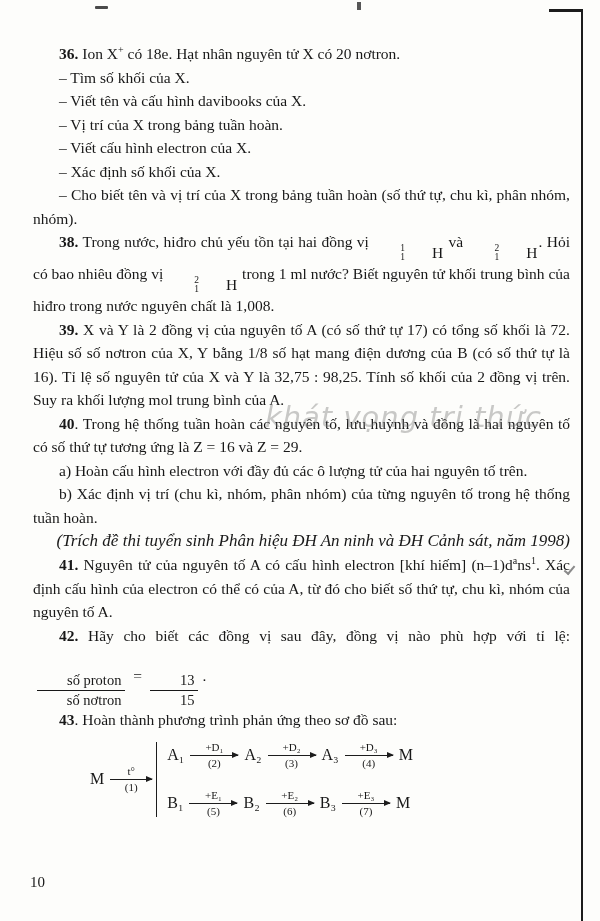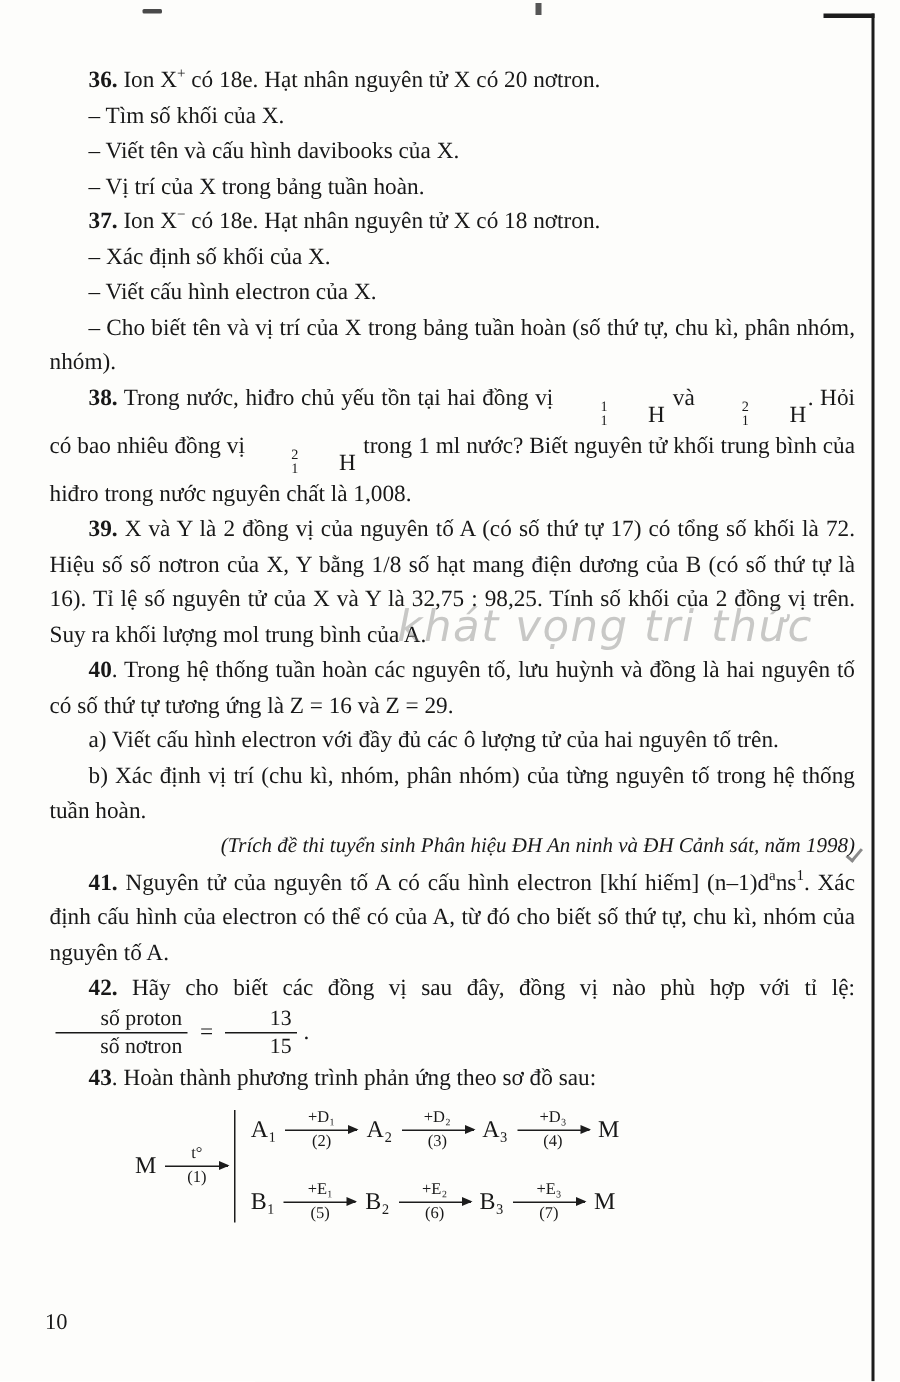--- a/index.html
+++ b/index.html
@@ -16,30 +16,30 @@
   .scan-mark-2 { position: absolute; left: 357px; top: 2px; width: 4px;  height: 8px; background: #565656; }
   .scan-mark-3 { position: absolute; left: 564px; top: 566px; width: 11px; height: 6px;
                  border-left: 2px solid #8a8a8a; border-bottom: 2px solid #8a8a8a; transform: rotate(-50deg); }
   
   .content {
     position: relative; z-index: 1;
     padding: 42px 30px 0 33px;
     font-size: 15.5px; line-height: 23.5px; text-align: justify;
   }
   p.para { margin: 0; text-indent: 26px; }
-  p.para.citation { text-align: right; text-indent: 0; font-size: 14px; line-height: 24px; }
+  p.para.citation { text-align: right; text-indent: 0; font-size: 17px; line-height: 24px; }
   b { font-weight: bold; }
   sup { font-size: 10px; line-height: 0; }
   .iso { display: inline-flex; align-items: center; vertical-align: -4px; margin: 0 1px; }
   .iso-nums { display: inline-flex; flex-direction: column; align-items: flex-end;
               font-size: 9.5px; line-height: 9px; margin-right: 1px; }
   .iso-sym { font-size: 15.5px; line-height: 1; }
   .frac { display: inline-flex; flex-direction: column; align-items: center; vertical-align: middle;
           margin: 0 4px; font-size: 14.5px; line-height: 1.15; }
-  .frac-top { border-bottom: 1.2px solid #181818; padding: 0 4px 1px; }
+  .frac-top { border-bottom: 1.2px solid #181818; padding: 0 4px 1px; margin-top: 25px; }
   .frac-bot { padding-top: 1px; }
   
   .diagram { position: relative; z-index: 1; margin: 10px 0 0 86px; }
   .rxn { display: flex; align-items: center; }
   .rxn-node { font-size: 16px; padding: 0 4px; white-space: nowrap; }
   .rxn-arrow { display: inline-flex; flex-direction: column; align-items: center; margin: 0 2px; }
   .rxn-arrow-label { font-size: 11px; line-height: 11px; white-space: nowrap; }
   .rxn-shaft { position: relative; width: 48px; height: 0; border-top: 1.3px solid #1c1c1c; margin: 2px 0; }
   .rxn-arrow.first .rxn-shaft { width: 42px; }
   .rxn-shaft::after { content: ""; position: absolute; right: -1px; top: -4.3px; width: 0; height: 0;
@@ -63,23 +63,22 @@
   <span class="scan-mark-2"></span>
   <span class="scan-corner-top"></span>
   <span class="scan-border-right"></span>
   <span class="scan-mark-3"></span>
 
   <div class="content" id="content">
       <p class="para"><b>36.</b> Ion X<sup>+</sup> có 18e. Hạt nhân nguyên tử X có 20 nơtron.</p>
       <p class="para">– Tìm số khối của X.</p>
       <p class="para">– Viết tên và cấu hình davibooks của X.</p>
       <p class="para">– Vị trí của X trong bảng tuần hoàn.</p>
-      <p class="para"><b>37.</b> Ion X<sup>−</sup> có 18e. Hạt nhân nguyên tử X có 18 nơtron.</p>
+      <p class="para">– Viết cấu hình electron của X.</p>
       <p class="para">– Xác định số khối của X.</p>
-      <p class="para">– Viết cấu hình electron của X.</p>
       <p class="para">– Cho biết tên và vị trí của X trong bảng tuần hoàn (số thứ tự, chu kì, phân nhóm, nhóm).</p>
       <p class="para"><b>38.</b> Trong nước, hiđro chủ yếu tồn tại hai đồng vị <span class="iso">
           <span class="iso-nums">
             <span>1</span>
             <span>1</span>
           </span>
           <span class="iso-sym">H</span>
         </span> và <span class="iso">
           <span class="iso-nums">
             <span>2</span>
@@ -88,21 +87,21 @@
           <span class="iso-sym">H</span>
         </span>. Hỏi có bao nhiêu đồng vị <span class="iso">
           <span class="iso-nums">
             <span>2</span>
             <span>1</span>
           </span>
           <span class="iso-sym">H</span>
         </span> trong 1 ml nước? Biết nguyên tử khối trung bình của hiđro trong nước nguyên chất là 1,008.</p>
       <p class="para"><b>39.</b> X và Y là 2 đồng vị của nguyên tố A (có số thứ tự 17) có tổng số khối là 72. Hiệu số số nơtron của X, Y bằng 1/8 số hạt mang điện dương của B (có số thứ tự là 16). Tỉ lệ số nguyên tử của X và Y là 32,75 : 98,25. Tính số khối của 2 đồng vị trên. Suy ra khối lượng mol trung bình của A.</p>
       <p class="para"><b>40</b>. Trong hệ thống tuần hoàn các nguyên tố, lưu huỳnh và đồng là hai nguyên tố có số thứ tự tương ứng là Z = 16 và Z = 29.</p>
-      <p class="para">a) Viết cấu hình electron với đầy đủ các ô lượng tử của hai nguyên tố trên.</p>
+      <p class="para">a) Hoàn cấu hình electron với đầy đủ các ô lượng tử của hai nguyên tố trên.</p>
       <p class="para">b) Xác định vị trí (chu kì, nhóm, phân nhóm) của từng nguyên tố trong hệ thống tuần hoàn.</p>
       <p class="para citation"><i>(Trích đề thi tuyển sinh Phân hiệu ĐH An ninh và ĐH Cảnh sát, năm 1998)</i></p>
       <p class="para"><b>41.</b> Nguyên tử của nguyên tố A có cấu hình electron [khí hiếm] (n–1)d<sup>a</sup>ns<sup>1</sup>. Xác định cấu hình của electron có thể có của A, từ đó cho biết số thứ tự, chu kì, nhóm của nguyên tố A.</p>
       <p class="para"><b>42.</b> Hãy cho biết các đồng vị sau đây, đồng vị nào phù hợp với tỉ lệ: <span class="frac">
           <span class="frac-top">số proton</span>
           <span class="frac-bot">số nơtron</span>
         </span> = <span class="frac">
           <span class="frac-top">13</span>
           <span class="frac-bot">15</span>
         </span>.</p>

